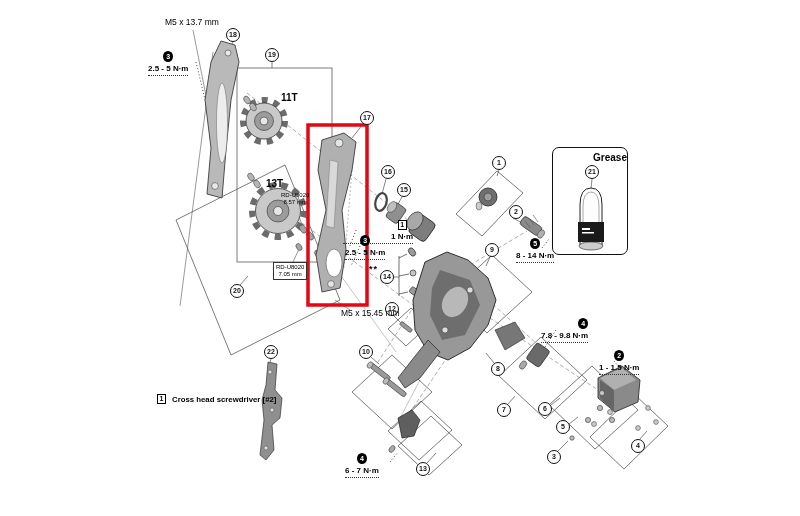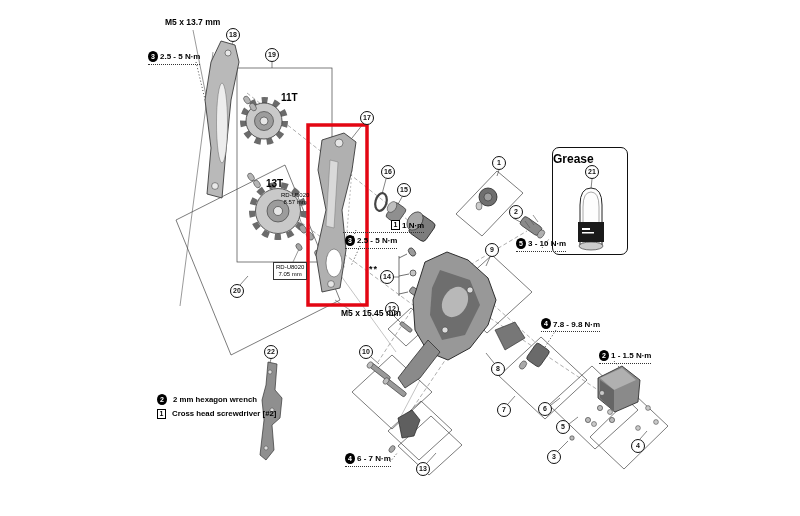--- a/index.html
+++ b/index.html
@@ -4,33 +4,33 @@
 <style>
   html,body{margin:0;padding:0;background:#fff;}
   .stage{position:relative;width:800px;height:516px;background:#ffffff;overflow:hidden;
          font-family:"Liberation Sans",sans-serif;color:#000;}
   .stage svg{position:absolute;left:0;top:0;}
   #labels{position:absolute;left:0;top:0;width:800px;height:516px;}
   .callout{position:absolute;width:14px;height:14px;box-sizing:border-box;border:1.2px solid #111;
            border-radius:50%;background:#fff;font-size:7px;font-weight:bold;line-height:11.5px;
            text-align:center;color:#111;}
   .torque{position:absolute;display:flex;align-items:center;gap:2px;font-size:8px;font-weight:bold;
-          white-space:nowrap;border-bottom:1px dotted #333;padding-bottom:2px;}
+          white-space:nowrap;border-bottom:1px dotted #333;padding-bottom:2px;flex-direction:column;}
   .tool-circ{display:inline-block;width:10px;height:11px;border-radius:50%;background:#000;color:#fff;
              font-size:7px;font-weight:bold;line-height:11px;text-align:center;}
   .tool-sq{display:inline-block;width:9px;height:10px;box-sizing:border-box;border:1px solid #000;
            background:#fff;color:#000;font-size:7px;font-weight:bold;line-height:8px;text-align:center;}
-  .sizelabel{position:absolute;font-size:8.5px;font-weight:bold;white-space:nowrap;}
+  .sizelabel{position:absolute;font-size:8.5px;font-weight:normal;white-space:nowrap;}
   .speclabel{position:absolute;font-size:6px;line-height:7px;text-align:center;white-space:nowrap;}
   .speclabel.boxed{border:1px solid #333;background:#fff;padding:1px 2px;}
   .ptlabel{position:absolute;font-size:10px;font-weight:bold;}
   .ast{position:absolute;font-size:9px;font-weight:bold;letter-spacing:1px;}
   .grease-box{position:absolute;left:552px;top:147px;width:76px;height:108px;box-sizing:border-box;
               border:1.6px solid #111;border-radius:7px;background:transparent;}
-  .grease-title{text-align:left;font-weight:bold;font-size:12px;margin-top:4px;}
+  .grease-title{text-align:right;font-weight:bold;font-size:10px;margin-top:4px;}
   #legend{position:absolute;left:157px;top:392px;}
   .legend-row{display:flex;align-items:center;gap:6px;height:14.6px;font-size:7.8px;font-weight:bold;
               white-space:nowrap;}
   .legend-note{margin-top:4px;font-size:7.8px;font-weight:bold;white-space:nowrap;}
 </style>
 </head>
 <body>
 
 <div class="stage">
 
@@ -280,21 +280,21 @@
       <div class="torque" style="left: 343px; top: 220px; padding-left: 48px;">
         <span class="tool-sq">1</span>
         <span>1 N·m</span>
       </div>
       <div class="torque" style="left: 345px; top: 235px;">
         <span class="tool-circ">3</span>
         <span>2.5 - 5 N·m</span>
       </div>
       <div class="torque" style="left: 516px; top: 238px;">
         <span class="tool-circ">5</span>
-        <span>3 - 10 N·m</span>
+        <span>8 - 14 N·m</span>
       </div>
       <div class="torque" style="left: 541px; top: 318px; align-items: flex-end;">
         <span class="tool-circ">4</span>
         <span>7.8 - 9.8 N·m</span>
       </div>
       <div class="torque" style="left: 599px; top: 350px;">
         <span class="tool-circ">2</span>
         <span>1 - 1.5 N·m</span>
       </div>
       <div class="torque" style="left: 345px; top: 453px;">
@@ -311,21 +311,17 @@
         <div>RD-U8020</div>
         <div>7.05 mm</div>
       </div>
       <div class="ptlabel" style="left: 281px; top: 92px;">11T</div>
       <div class="ptlabel" style="left: 266px; top: 178px; text-align: center;">13T</div>
       <div class="ast" style="left: 369px; top: 264px;">**</div>
     </div>
 
   <div id="legend">
       <div class="legend-row">
-        <span class="tool-circ">2</span>
-        <span>2 mm hexagon wrench</span>
-      </div>
-      <div class="legend-row">
         <span class="tool-sq">1</span>
         <span>Cross head screwdriver [#2]</span>
       </div>
     </div>
 </div>
 
 </body></html>

